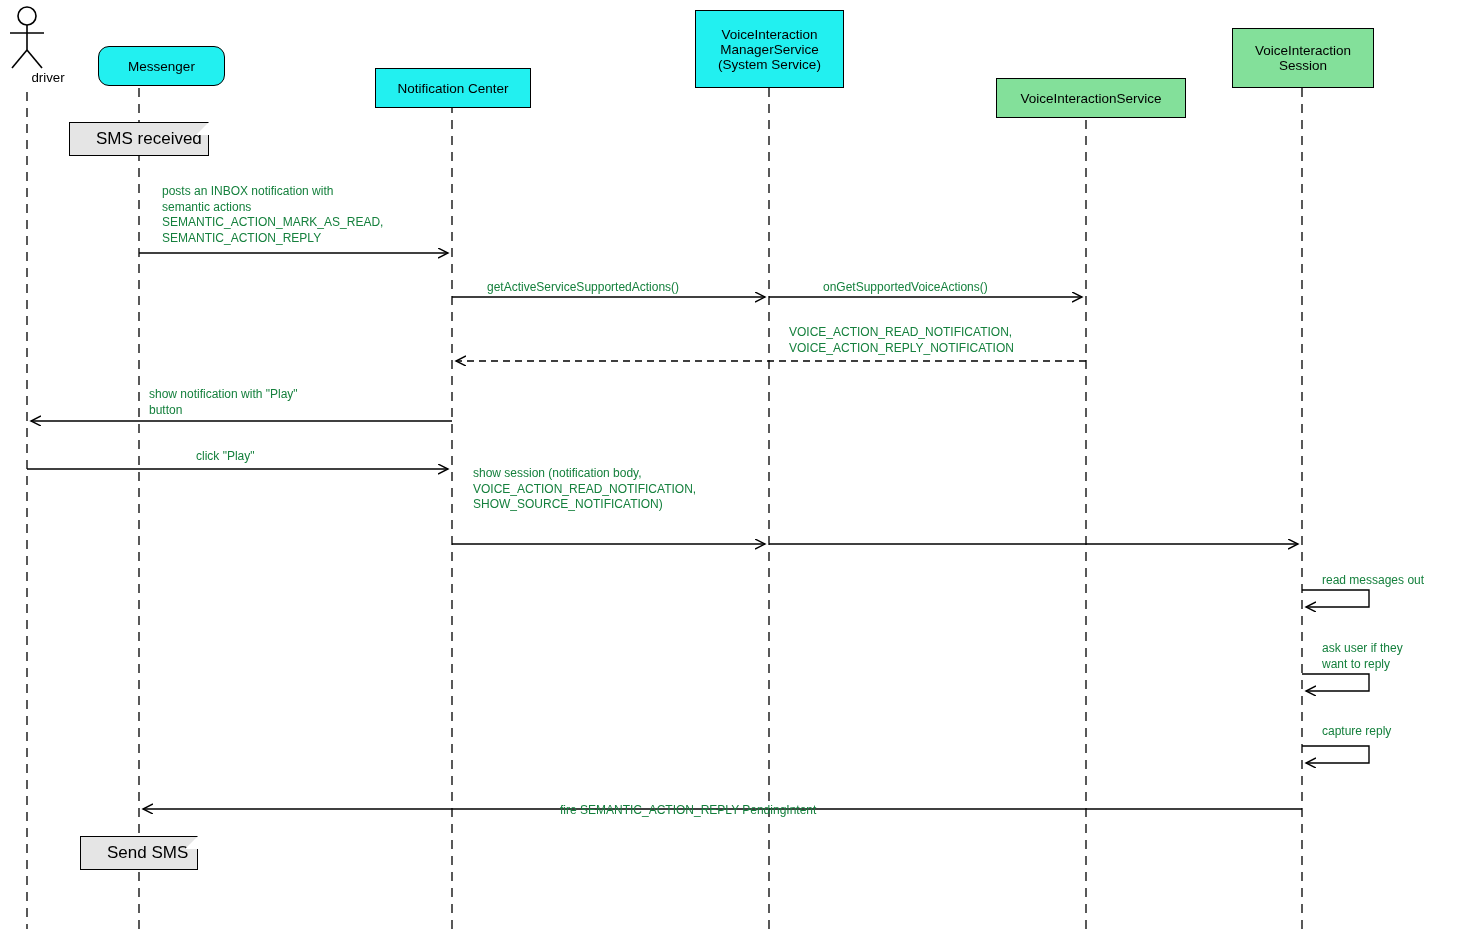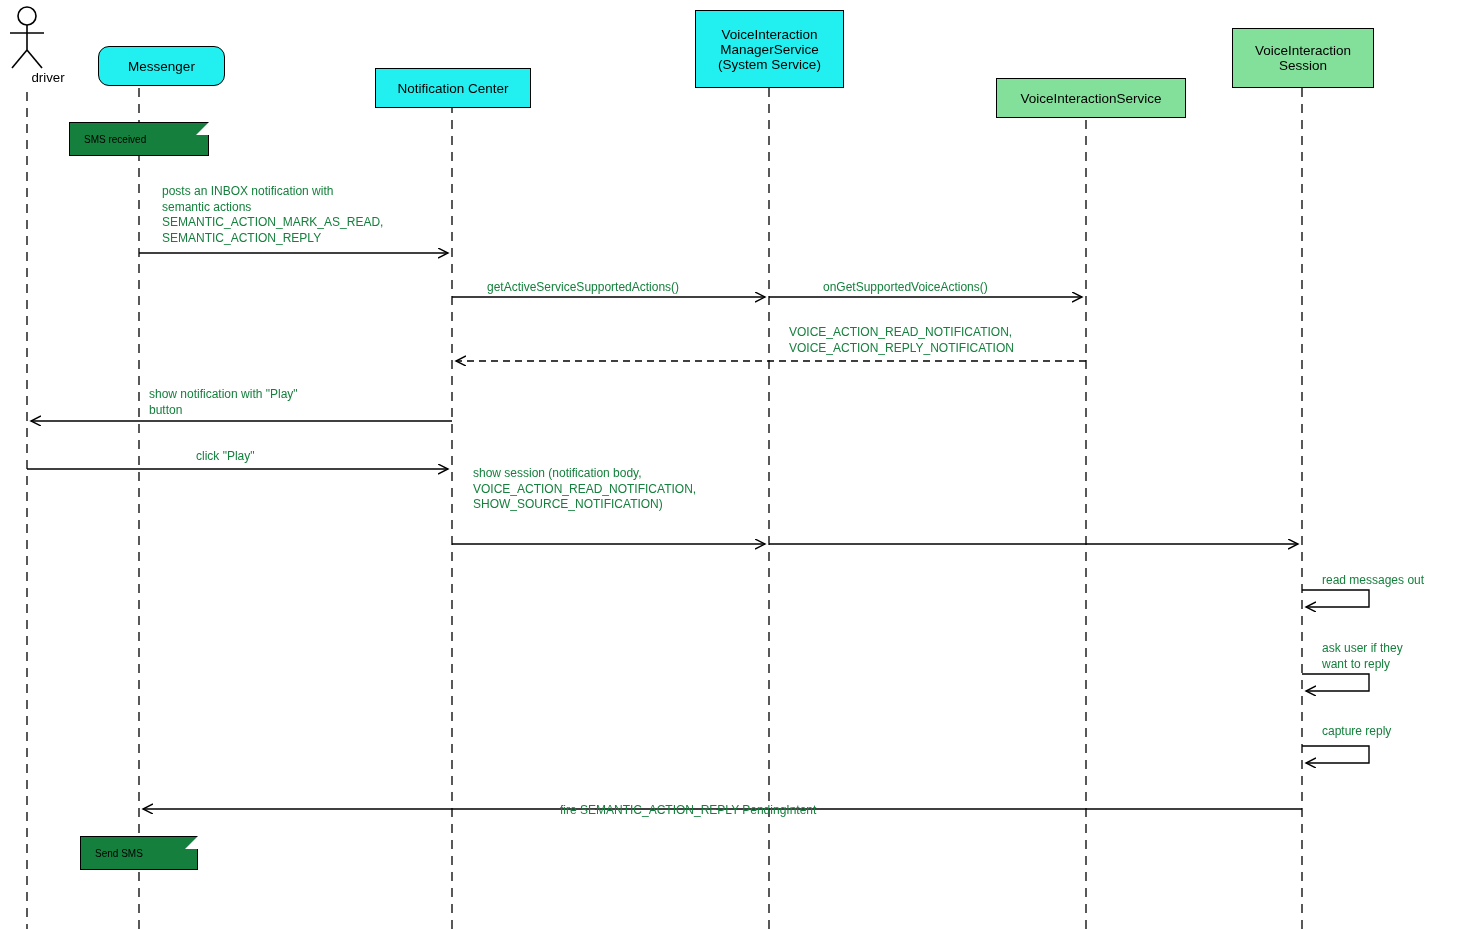--- a/index.html
+++ b/index.html
@@ -36,26 +36,26 @@
     font-size: 13.5px;
     line-height: 15px;
     padding: 4px 6px;
     white-space: pre-line;
   }
   .cyan { background: #22f0f0; }
   .green { background: #83e09a; }
   .note {
     position: absolute;
     box-sizing: border-box;
-    background: #15803d;
+    background: #e5e5e5;
     border: 1.3px solid #000000;
-    font-size: 10px;
+    font-size: 17px;
     display: flex;
     align-items: center;
-    padding-left: 14px;
+    padding-left: 26px;
     white-space: nowrap;
   }
   .note-fold {
     position: absolute;
     width: 0;
     height: 0;
     border-left: 13px solid transparent;
     border-bottom: 13px solid #ffffff;
   }
   .msg-label {

